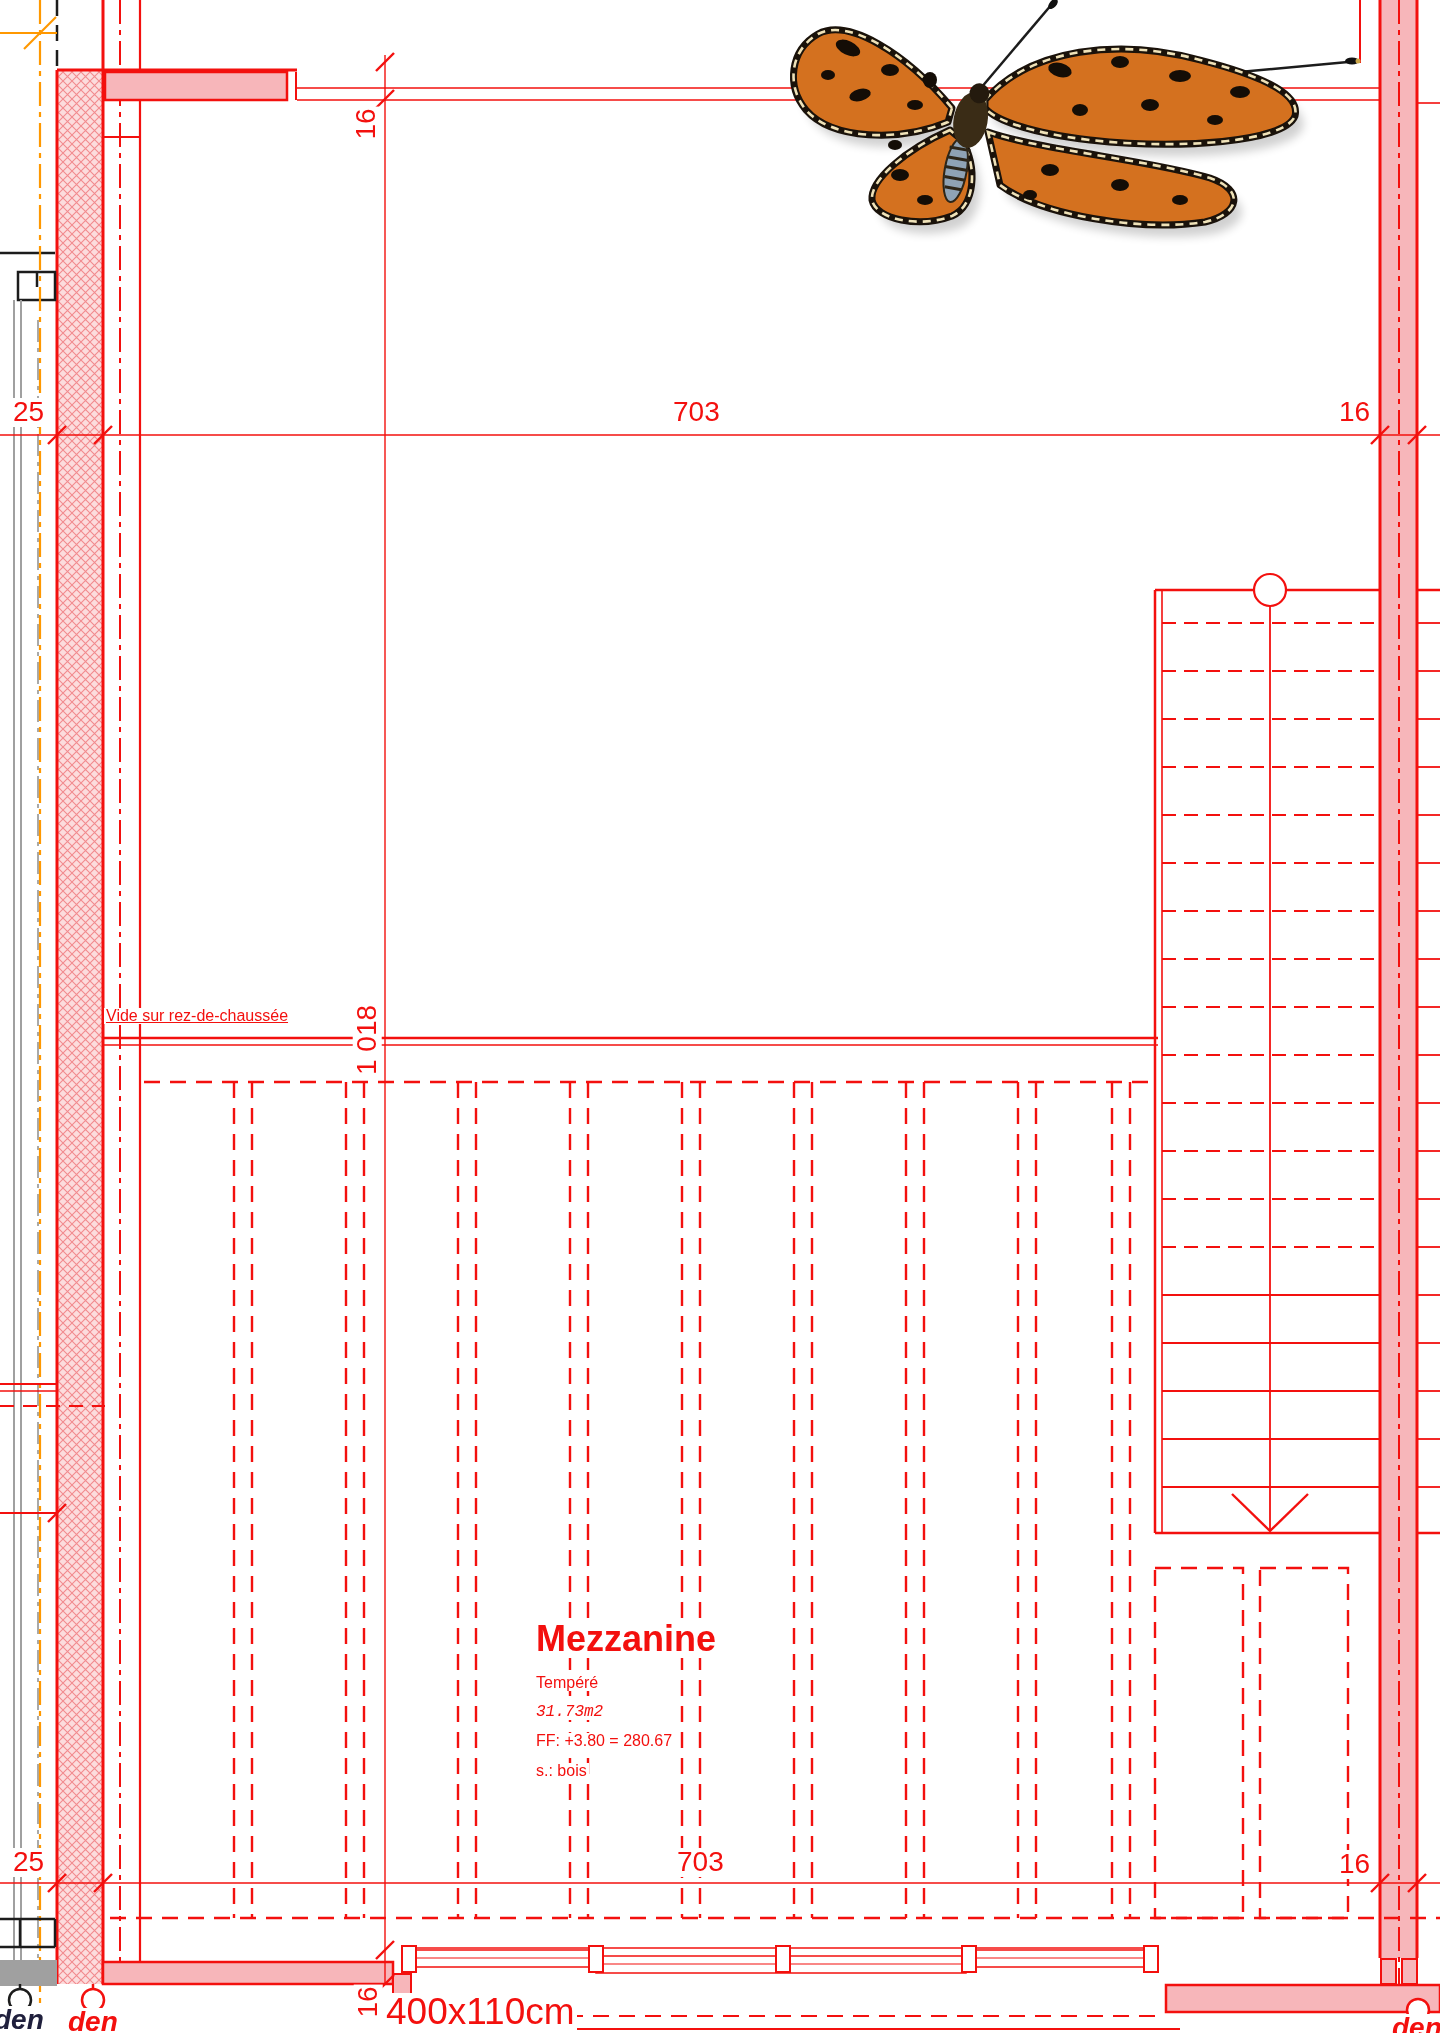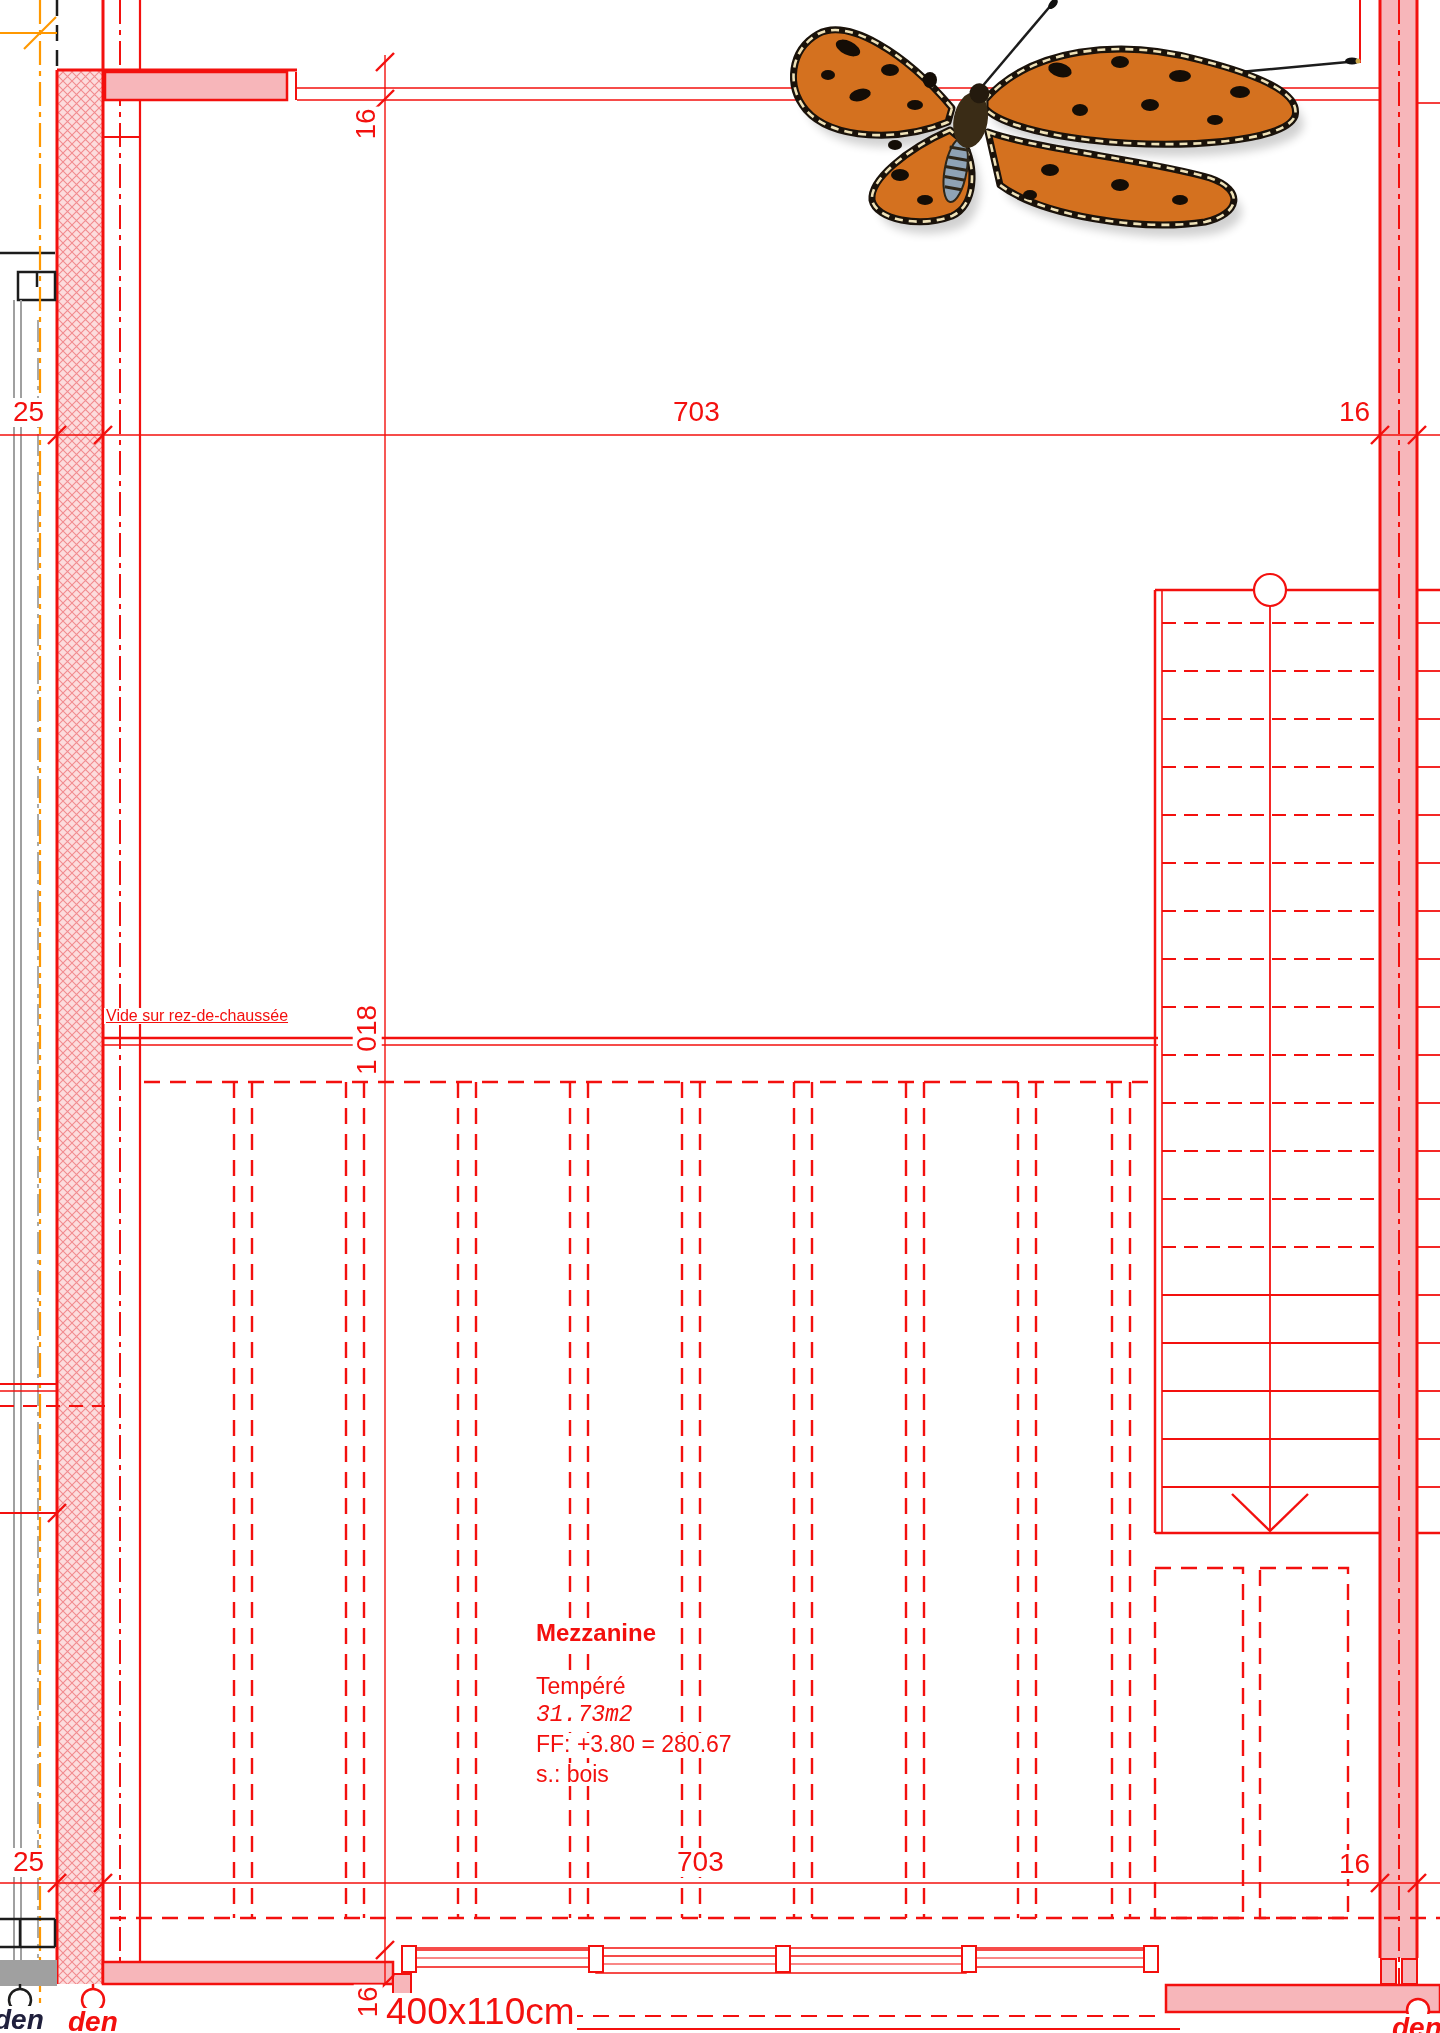--- a/index.html
+++ b/index.html
@@ -3,22 +3,22 @@
 <meta charset="utf-8">
 <style>
   html,body{margin:0;padding:0;background:#ffffff;}
   #plan{position:relative;width:1440px;height:2033px;background:#fff;overflow:hidden;
         font-family:"Liberation Sans", sans-serif;}
   #plan svg{position:absolute;left:0;top:0;}
   .lbl{position:absolute;color:#f3100e;background:#fff;line-height:1.02;white-space:nowrap;
        padding:0 2px;font-size:28px;}
   .vlbl{transform:translate(-50%,-50%) rotate(-90deg);}
   .small{font-size:16px;text-decoration:underline;}
-  .room-title{font-size:24px;font-weight:bold;}
-  .room-sub{font-size:23px;}
+  .room-title{font-size:36px;font-weight:bold;}
+  .room-sub{font-size:16px;}
   .ital{font-style:italic;font-family:Liberation Mono, monospace;}
   .den{font-size:28px;font-style:italic;font-weight:bold;}
   .den-black{color:#20203d;}
 </style>
 </head>
 <body>
 
 <div id="plan">
 
 <svg width="1440" height="2033" viewBox="0 0 1440 2033">

